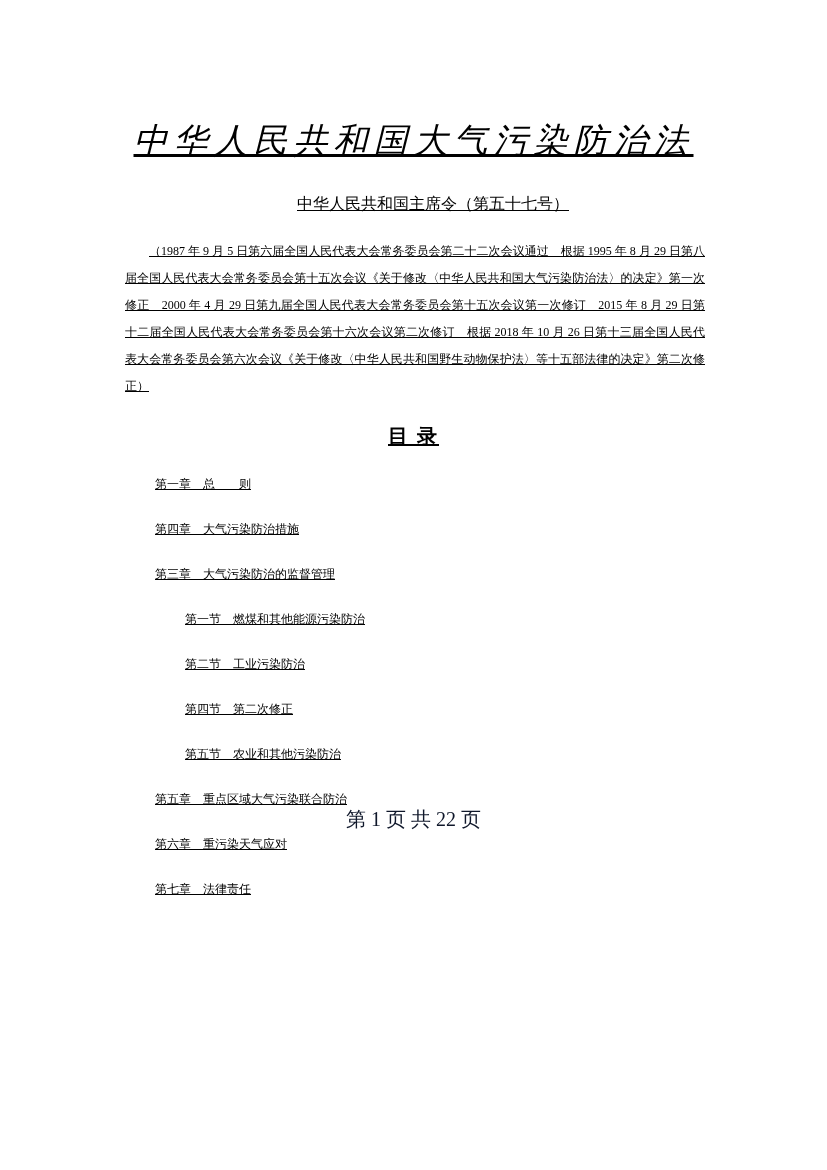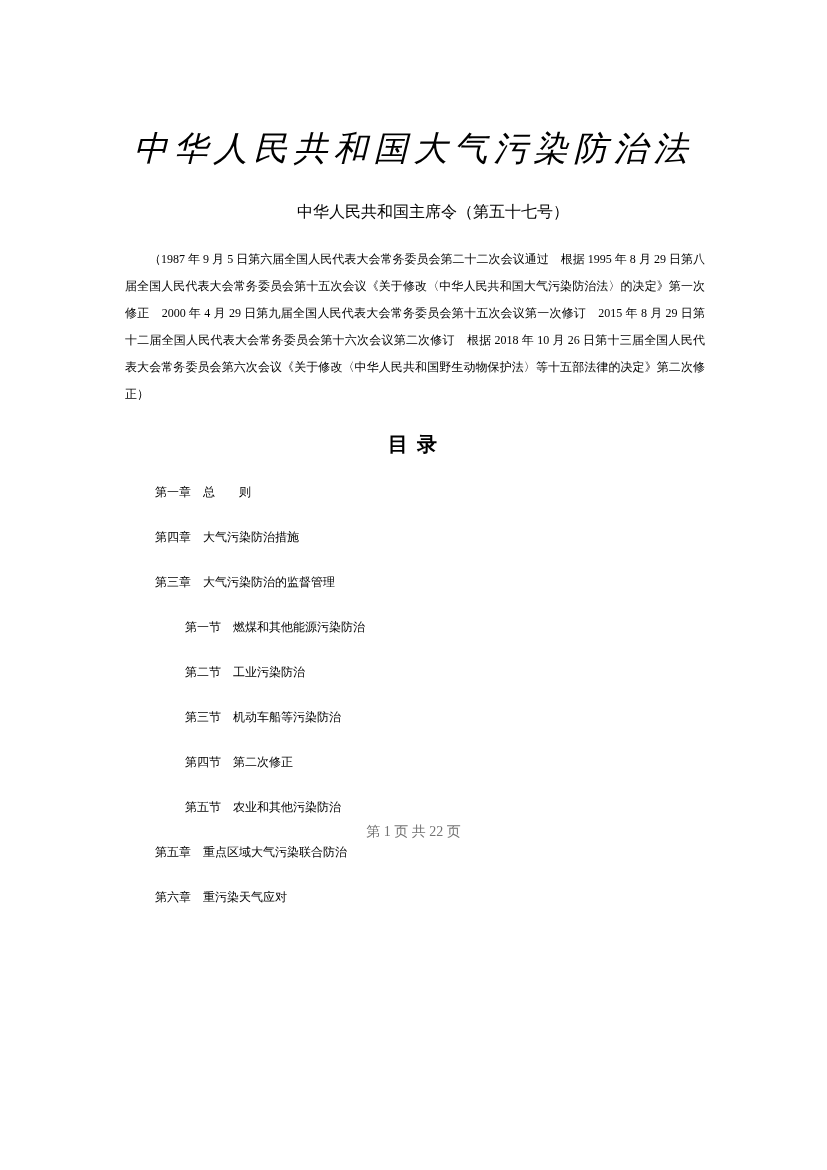--- a/index.html
+++ b/index.html
@@ -4,25 +4,26 @@
 <style>
   html, body {
     margin: 0;
     padding: 0;
     background: #ffffff;
   }
   .page {
     position: relative;
     width: 827px;
     height: 895px;
-    margin: 12px auto;
+    margin: 4px auto;
     background: #ffffff;
     color: #000000;
     font-family: "Liberation Serif", serif;
     overflow: hidden;
+    text-decoration: underline;
   }
   .doc-title {
     margin: 112px 0 0 0;
     text-align: center;
     font-size: 34px;
     line-height: 48px;
     font-weight: 500;
     font-style: italic;            
     letter-spacing: 6px;
     font-family: "DejaVu Serif", cursive, serif;
@@ -59,22 +60,22 @@
     white-space: pre;
   }
   .toc-item.chapter { padding-left: 30px; }
   .toc-item.section { padding-left: 60px; }
   .page-footer {
     position: absolute;
     left: 0;
     right: 0;
     bottom: 66px;
     text-align: center;
-    font-size: 14px;
-    color: #737373;
+    font-size: 20px;
+    color: #0f172a;
   }
 </style>
 </head>
 <body>
 
 <div class="page">
 
   <h1 class="doc-title">中华人民共和国大气污染防治法</h1>
 
   <div class="doc-subtitle">中华人民共和国主席令（第五十七号）</div>
@@ -82,21 +83,20 @@
   <p class="history">（1987 年 9 月 5 日第六届全国人民代表大会常务委员会第二十二次会议通过　根据 1995 年 8 月 29 日第八届全国人民代表大会常务委员会第十五次会议《关于修改〈中华人民共和国大气污染防治法〉的决定》第一次修正　2000 年 4 月 29 日第九届全国人民代表大会常务委员会第十五次会议第一次修订　2015 年 8 月 29 日第十二届全国人民代表大会常务委员会第十六次会议第二次修订　根据 2018 年 10 月 26 日第十三届全国人民代表大会常务委员会第六次会议《关于修改〈中华人民共和国野生动物保护法〉等十五部法律的决定》第二次修正）</p>
 
   <h2 class="toc-heading">目 录</h2>
 
   <div class="toc">
     <div class="toc-item chapter">第一章　总　　则</div>
     <div class="toc-item chapter">第四章　大气污染防治措施</div>
     <div class="toc-item chapter">第三章　大气污染防治的监督管理</div>
     <div class="toc-item section">第一节　燃煤和其他能源污染防治</div>
     <div class="toc-item section">第二节　工业污染防治</div>
-    <div class="toc-item section">第三节　机动车船等污染防治</div>
     <div class="toc-item section">第四节　第二次修正</div>
     <div class="toc-item section">第五节　农业和其他污染防治</div>
     <div class="toc-item chapter">第五章　重点区域大气污染联合防治</div>
     <div class="toc-item chapter">第六章　重污染天气应对</div>
     <div class="toc-item chapter">第七章　法律责任</div>
     <div class="toc-item chapter">第八章　附　　则</div>
   </div>
 
   <div class="page-footer">第 1 页 共 22 页</div>
 

